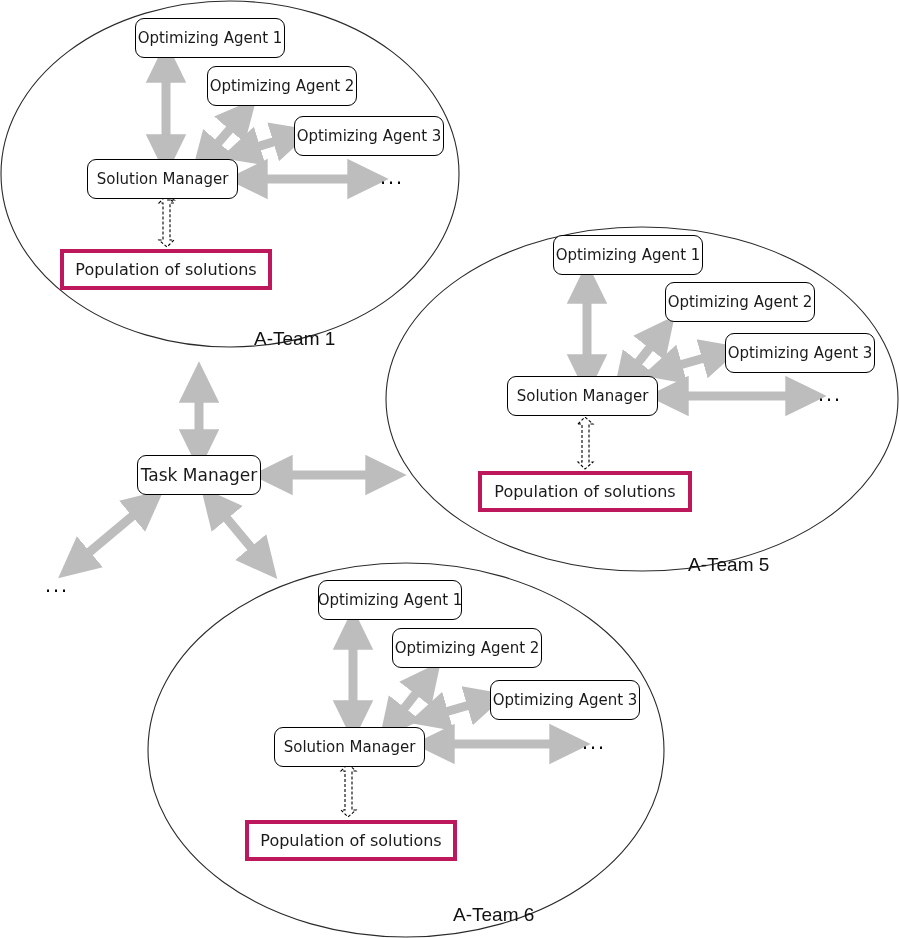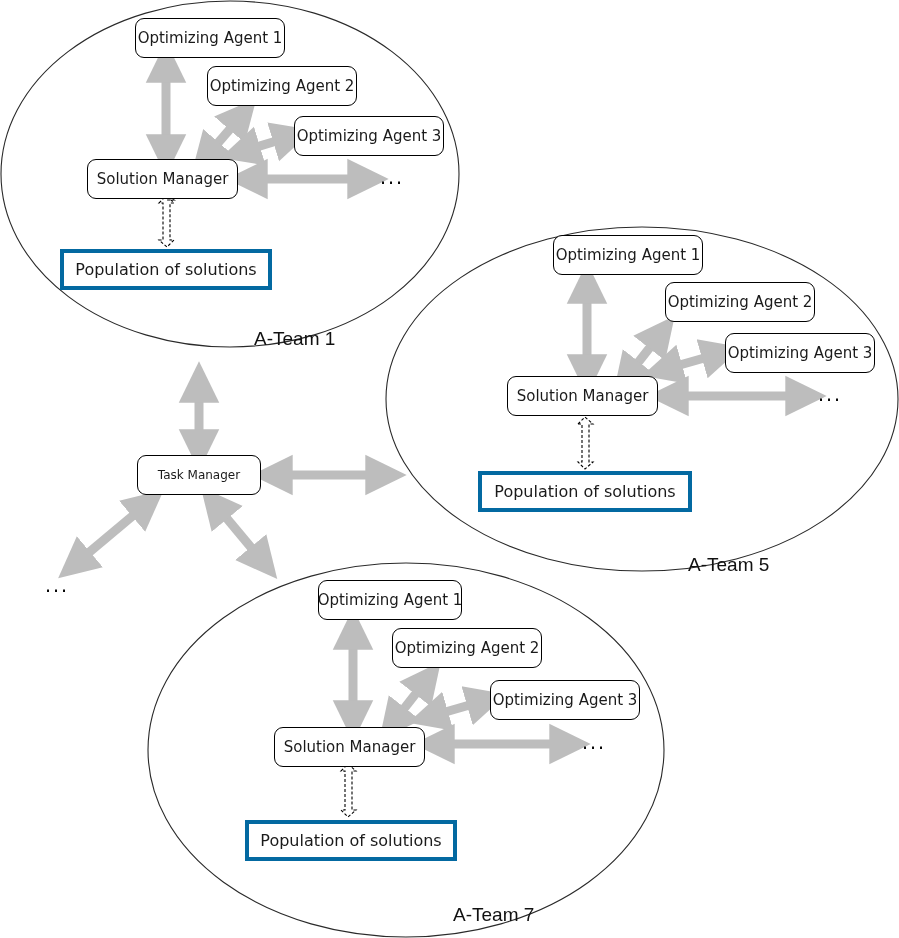--- a/index.html
+++ b/index.html
@@ -35,21 +35,21 @@
     border-radius: 9px;
     display: flex;
     align-items: center;
     justify-content: center;
     font-family: "DejaVu Sans", sans-serif;
     color: #1a1a1a;
     white-space: nowrap;
     z-index: 5;
   }
   .node-box.pop {
-    border: 4px solid #0369a1;
+    border: 4px solid #be185d;
     border-radius: 0;
   }
   .node-label {
     line-height: 1;
     padding: 0 6px;
   }
   .team-label {
     position: absolute;
     font-family: "Liberation Sans", sans-serif;
     color: #111111;
@@ -176,21 +176,21 @@
   <div class="node-box" style="left:87px; top:159px; width:151px; height:40px; font-size:15px;">
     <span class="node-label">Solution Manager</span>
   </div>
 
   <div class="node-box pop" style="left:60px; top:249px; width:212px; height:41px; font-size:16px;">
     <span class="node-label">Population of solutions</span>
   </div>
 
   <div class="team-label" style="left:254px; top:303px; font-size:19px;">A-Team 1</div>
 
-  <div class="node-box" style="left:137px; top:455px; width:124px; height:40px; font-size:12px;">
+  <div class="node-box" style="left:137px; top:455px; width:124px; height:40px; font-size:17px;">
     <span class="node-label">Task Manager</span>
   </div>
 
   <div class="ellipsis-mark" style="left:45px; top:576px; font-size:19px;">...</div>
 
   <div class="node-box" style="left:553px; top:235px; width:150px; height:40px; font-size:15px;">
     <span class="node-label">Optimizing Agent 1</span>
   </div>
 
   <div class="node-box" style="left:665px; top:282px; width:150px; height:40px; font-size:15px;">
@@ -228,15 +228,15 @@
   <div class="ellipsis-mark" style="left:582px; top:733px; font-size:19px;">...</div>
 
   <div class="node-box" style="left:274px; top:727px; width:151px; height:40px; font-size:15px;">
     <span class="node-label">Solution Manager</span>
   </div>
 
   <div class="node-box pop" style="left:245px; top:820px; width:212px; height:41px; font-size:16px;">
     <span class="node-label">Population of solutions</span>
   </div>
 
-  <div class="team-label" style="left:453px; top:879px; font-size:19px;">A-Team 7</div>
+  <div class="team-label" style="left:453px; top:879px; font-size:19px;">A-Team 6</div>
 
 </div>
 
 </body></html>

